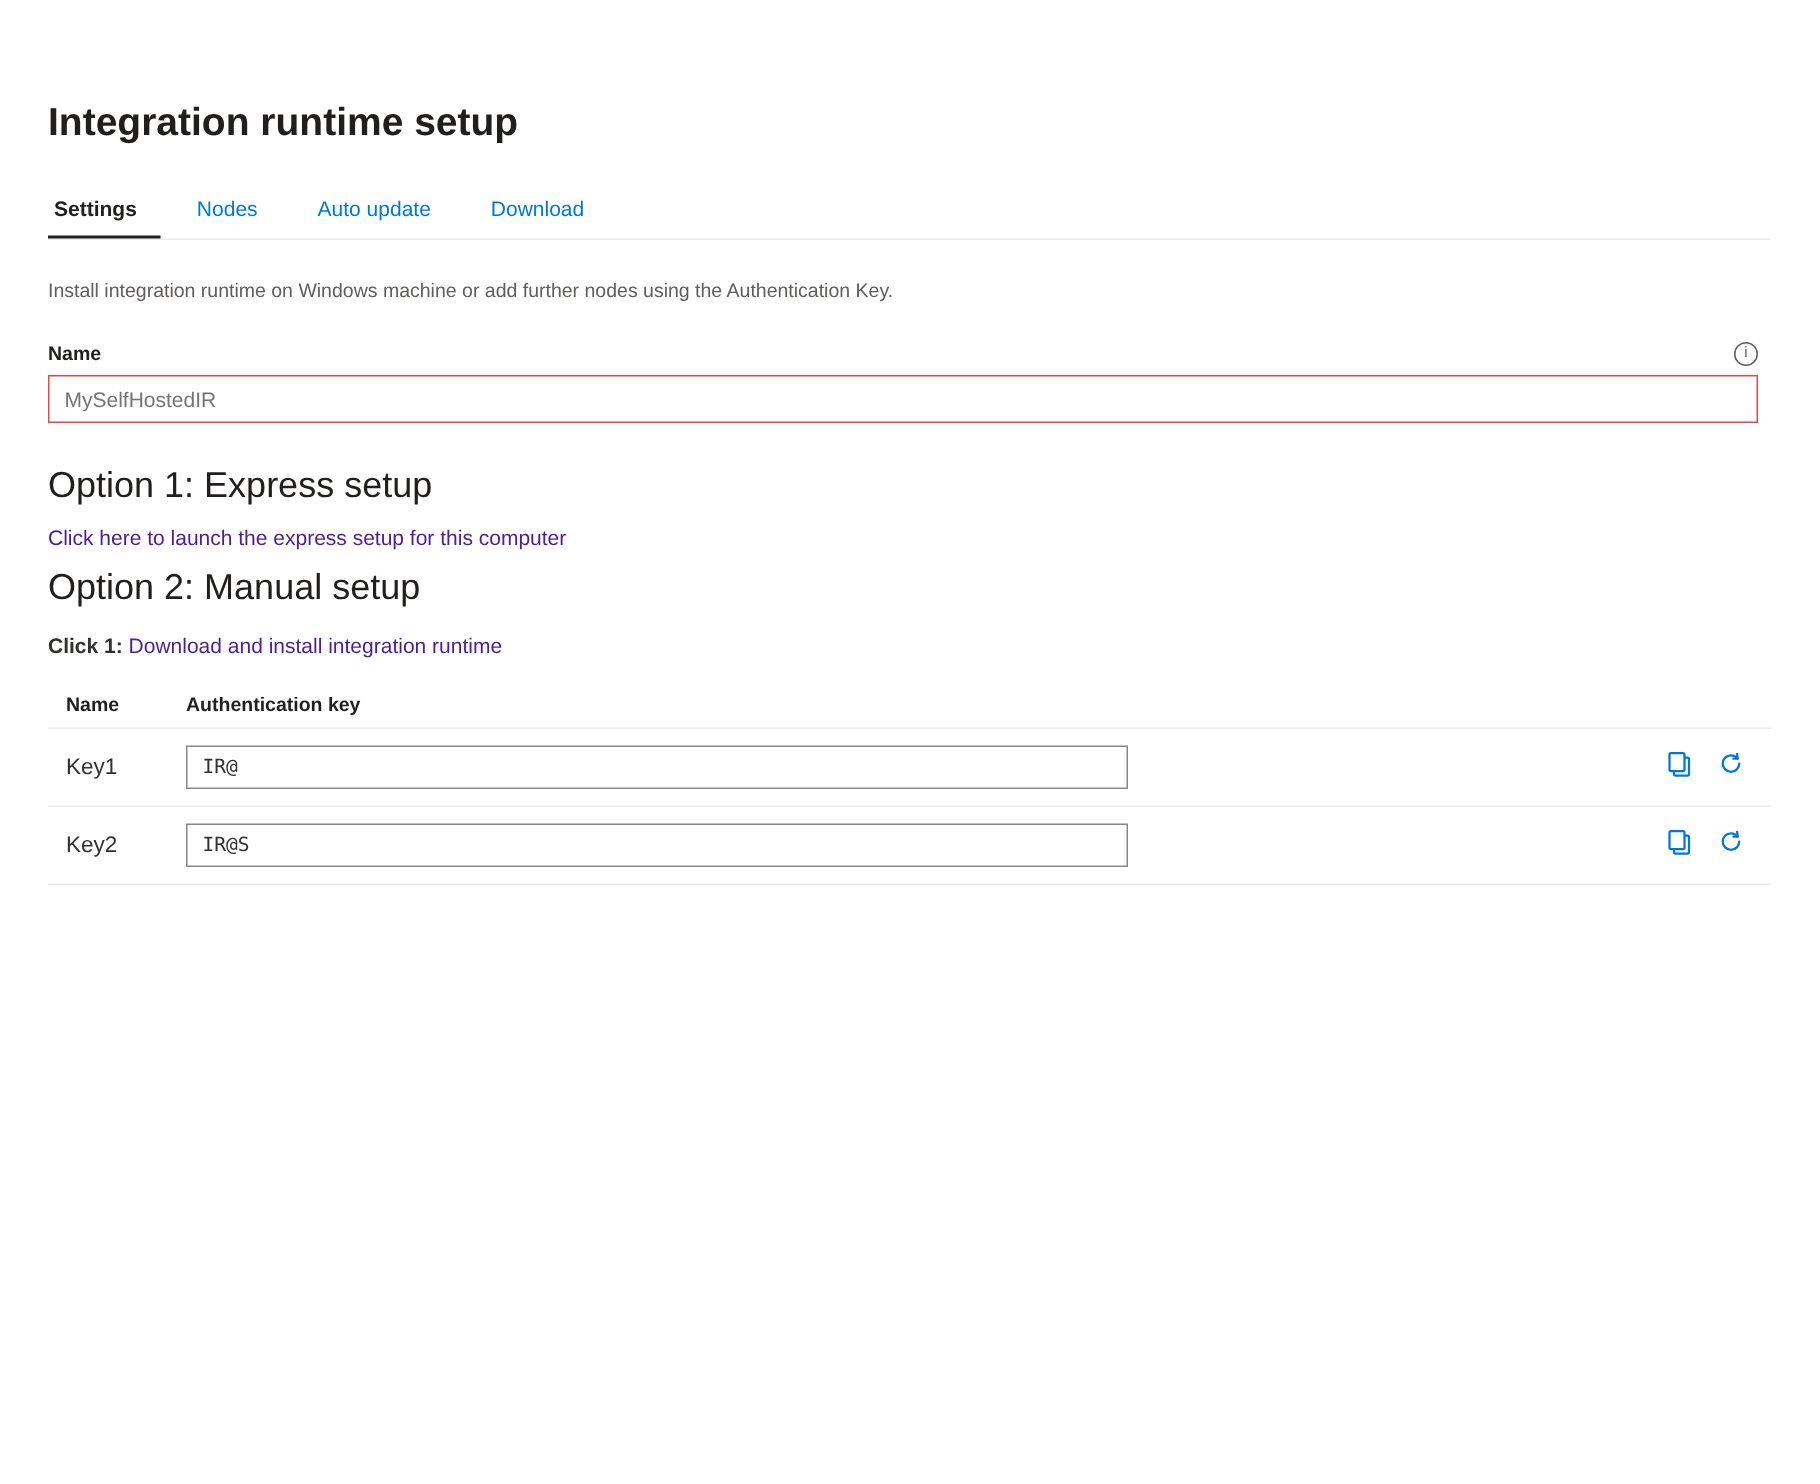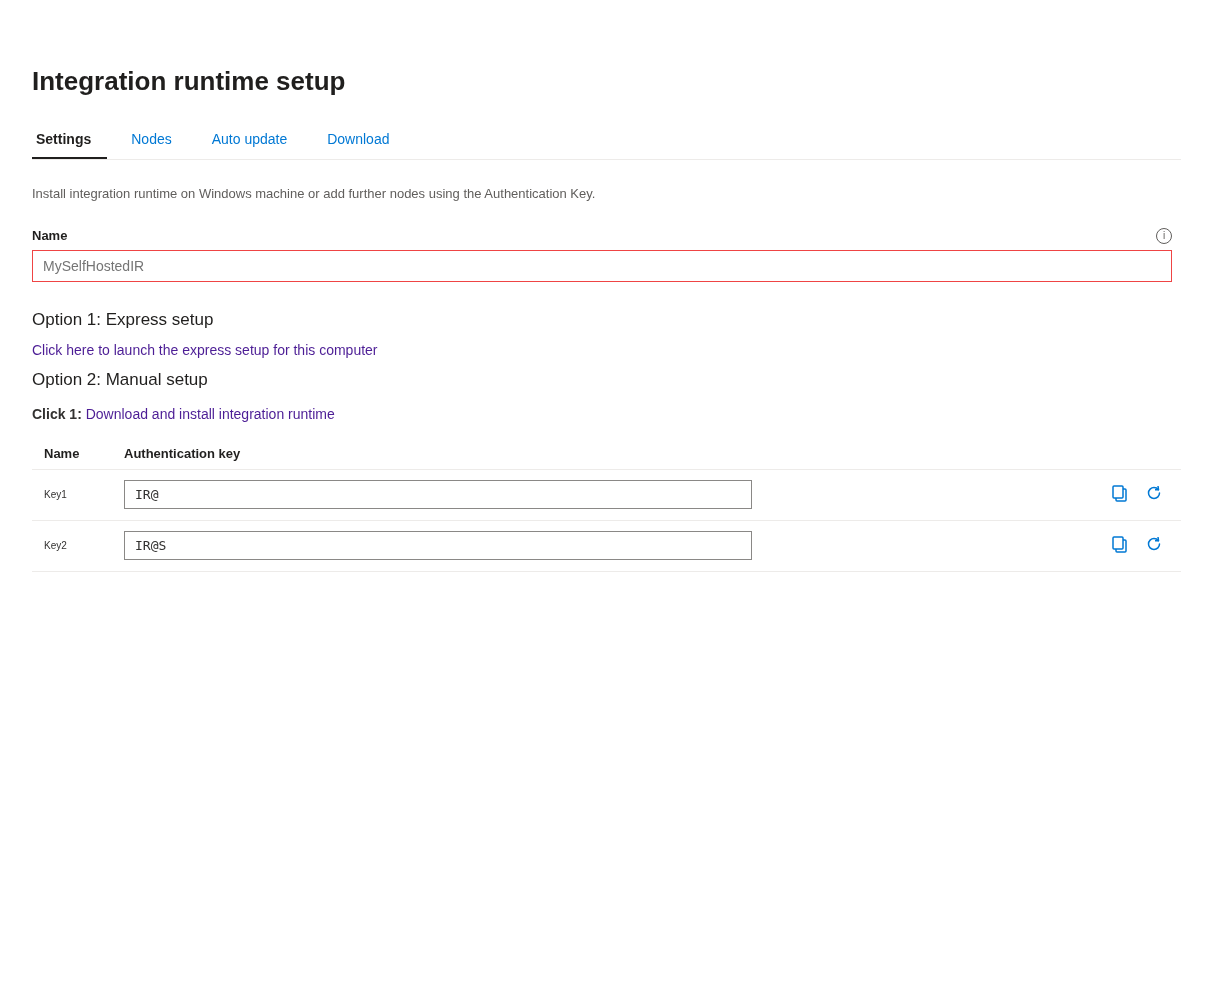--- a/index.html
+++ b/index.html
@@ -69,21 +69,21 @@
     .name-input {
       width: 100%;
       border: 1px solid #ef4444;
       padding: 7px 10px;
       font-size: 14px;
       color: #605e5c;
       outline: none;
       font-family: inherit;
     }
     .section-title {
-      font-size: 17px;
+      font-size: 24px;
       font-weight: 400;
       color: #201f1e;
       margin-bottom: 12px;
       margin-top: 12px;
     }
     .link {
       color: #4c1d95;
       cursor: pointer;
       text-decoration: none;
       font-size: 14px;
@@ -116,21 +116,21 @@
       font-size: 13px;
       padding: 8px 12px;
       color: #201f1e;
     }
     .keys-table td {
       padding: 10px 12px;
       border-bottom: 1px solid #edebe9;
       vertical-align: middle;
     }
     .key-name-cell {
-      font-size: 10px;
+      font-size: 15px;
       color: #323130;
       width: 80px;
       margin-top: 16px;
     }
     .key-input-cell {
       width: auto;
     }
     .key-input {
       width: 628px;
       border: 1px solid #8a8886;

